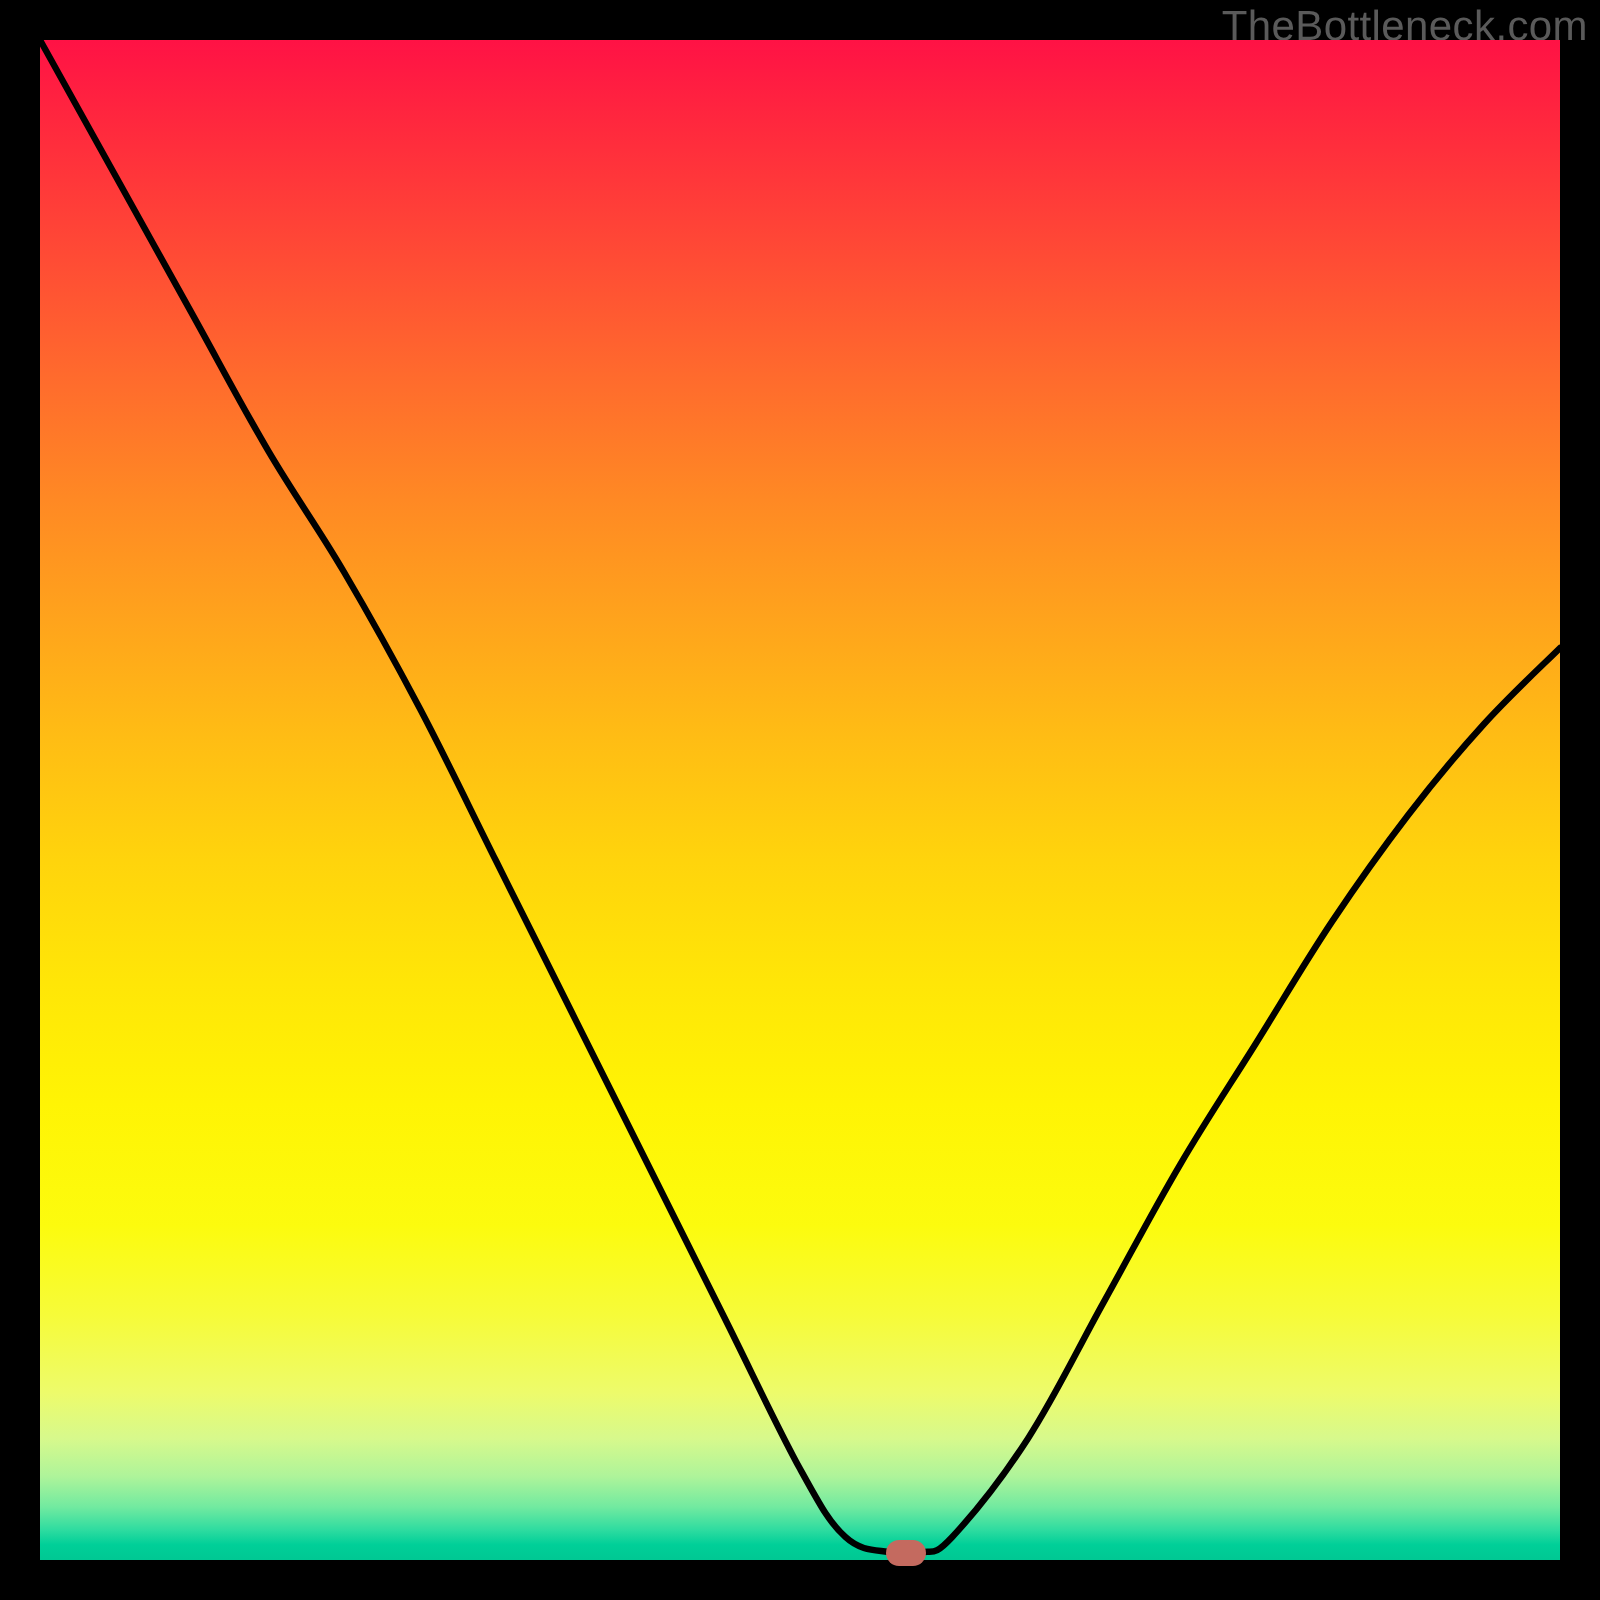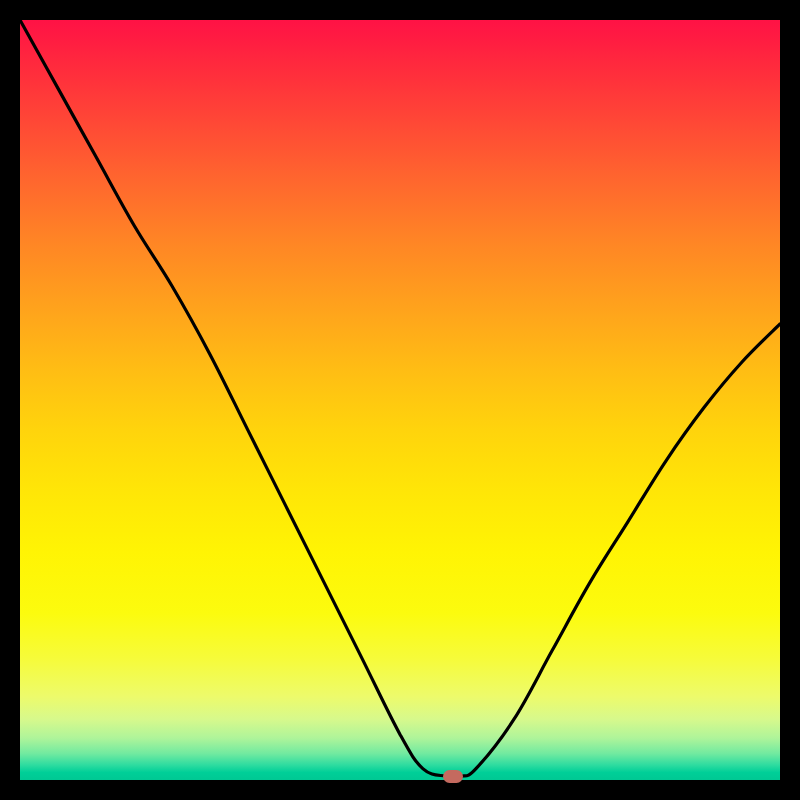--- a/index.html
+++ b/index.html
@@ -70,20 +70,21 @@
     width: 20px;
     height: 13px;
     border-radius: 7px;
     background: #c46a5f;
   }
 </style>
 </head>
 <body>
 
 <div class="frame">
+  <div class="watermark">TheBottleneck.com</div>
 
   <div class="plot-area">
     <svg class="curve" viewBox="0 0 760 760" preserveAspectRatio="none">
       <path id="curve-path" fill="none" stroke="#000" stroke-width="3.2" stroke-linejoin="round" stroke-linecap="round" d="M 0.00 0.00 C 6.84 12.31, 24.32 43.78, 38.00 68.40 C 51.68 93.02, 62.32 112.18, 76.00 136.80 C 89.68 161.42, 100.32 181.94, 114.00 205.20 C 127.68 228.46, 138.32 242.74, 152.00 266.00 C 165.68 289.26, 176.32 308.41, 190.00 334.40 C 203.68 360.39, 214.32 383.04, 228.00 410.40 C 241.68 437.76, 252.32 459.04, 266.00 486.40 C 279.68 513.76, 290.32 535.04, 304.00 562.40 C 317.68 589.76, 328.32 611.04, 342.00 638.40 C 355.68 665.76, 369.06 694.56, 380.00 714.40 C 390.94 734.24, 394.59 741.08, 402.80 748.60 C 411.01 756.12, 418.76 754.83, 425.60 756.20 C 432.44 757.57, 435.33 757.57, 440.80 756.20 C 446.27 754.83, 446.42 758.86, 456.00 748.60 C 465.58 738.34, 480.32 720.40, 494.00 699.20 C 507.68 678.00, 518.32 655.42, 532.00 630.80 C 545.68 606.18, 556.32 585.66, 570.00 562.40 C 583.68 539.14, 594.32 523.49, 608.00 501.60 C 621.68 479.71, 632.32 461.32, 646.00 440.80 C 659.68 420.28, 670.32 405.38, 684.00 387.60 C 697.68 369.82, 708.32 357.05, 722.00 342.00 C 735.68 326.95, 753.16 310.84, 760.00 304.00"></path>
     </svg>
     <div id="marker" class="marker" style="left: 423.2px; top: 750.2px;"></div>
   </div>
 </div>
 
 </body></html>

